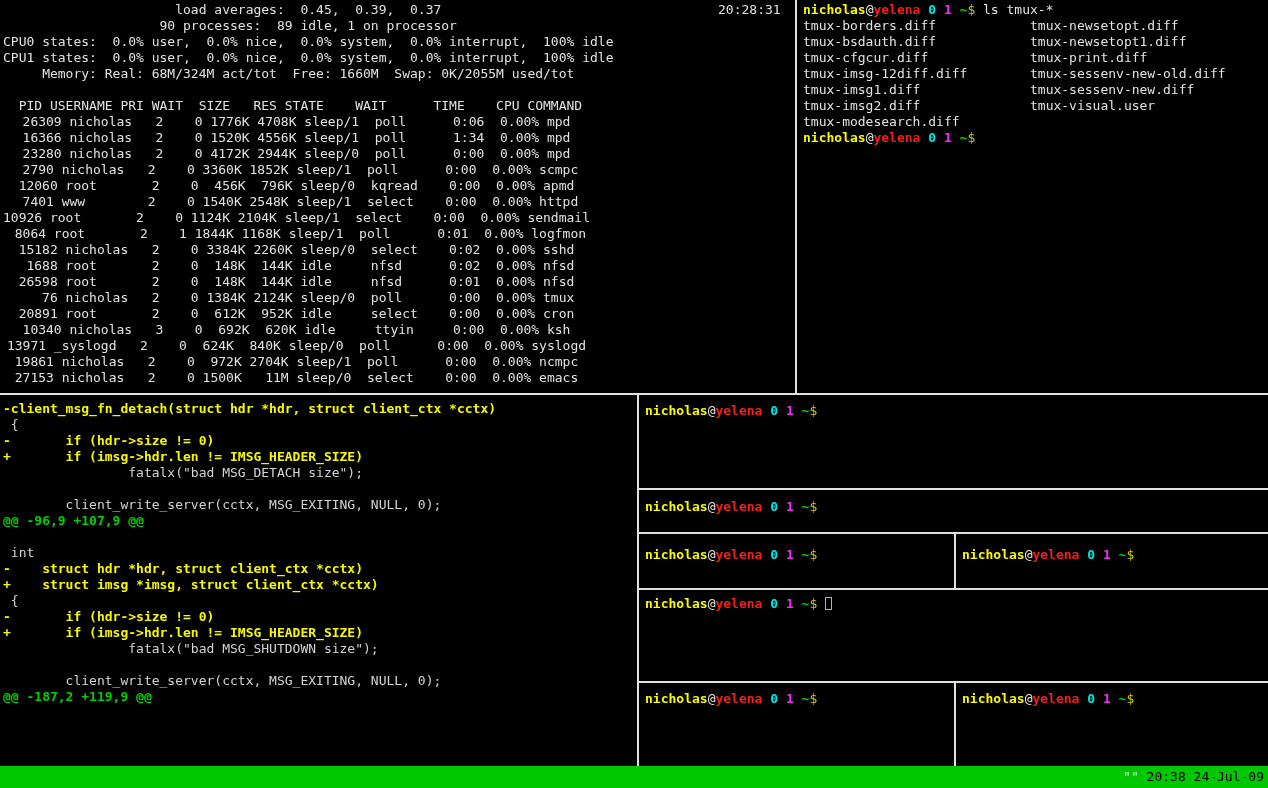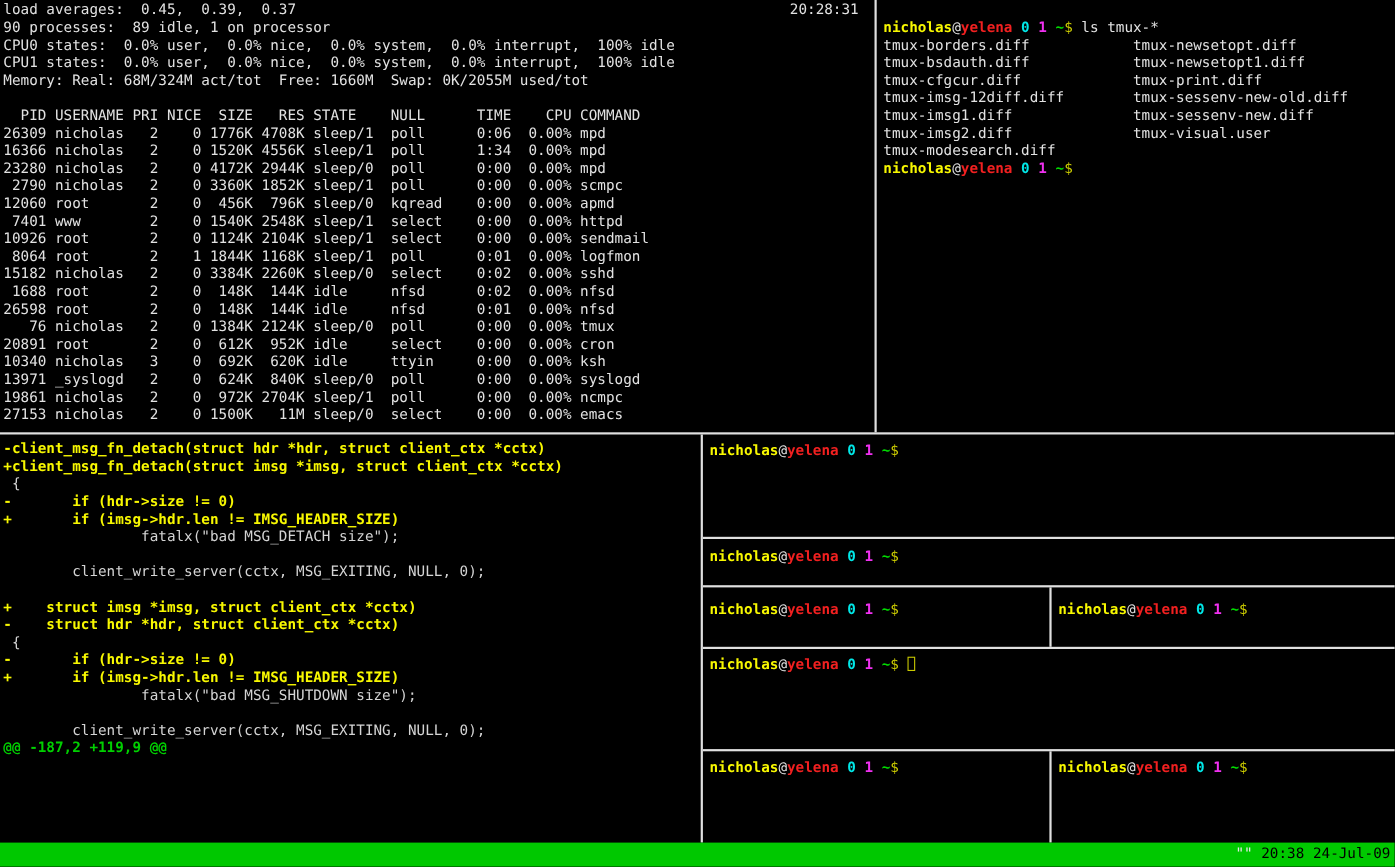--- a/index.html
+++ b/index.html
@@ -40,72 +40,73 @@
   .statusbar { position:absolute; left:0; top:766px; width:1268px; height:22px;
                background:#00c800; color:#000; line-height:22px; padding-left:2px; }
   .sb-right    { position:absolute; right:4px; top:0; color:#000; }
   .sb-right .ttl { color:#e8e8e8; }
 </style>
 </head>
 <body>
 
 <div class="screen">
 
-  <div class="pane" style="left:0;top:0;width:795px;height:393px;">
+  <div class="pane" style="left:0;top:0;width:795px;height:393px;text-align:center;">
     <pre class="abs w" style="left:3px;top:2px;">load averages:  0.45,  0.39,  0.37
 90 processes:  89 idle, 1 on processor
 CPU0 states:  0.0% user,  0.0% nice,  0.0% system,  0.0% interrupt,  100% idle
 CPU1 states:  0.0% user,  0.0% nice,  0.0% system,  0.0% interrupt,  100% idle
 Memory: Real: 68M/324M act/tot  Free: 1660M  Swap: 0K/2055M used/tot</pre>
     <div class="abs w line" style="left:718px;top:2px;">20:28:31</div>
-    <pre class="abs w" style="left:3px;top:98px;">  PID USERNAME PRI NICE  SIZE   RES STATE    NULL      TIME    CPU COMMAND</pre>
+    <pre class="abs w" style="left:3px;top:98px;">  PID USERNAME PRI WAIT  SIZE   RES STATE    WAIT      TIME    CPU COMMAND</pre>
     <pre class="abs w" style="left:3px;top:114px;">26309 nicholas   2    0 1776K 4708K sleep/1  poll      0:06  0.00% mpd
 16366 nicholas   2    0 1520K 4556K sleep/1  poll      1:34  0.00% mpd
 23280 nicholas   2    0 4172K 2944K sleep/0  poll      0:00  0.00% mpd
  2790 nicholas   2    0 3360K 1852K sleep/1  poll      0:00  0.00% scmpc
 12060 root       2    0  456K  796K sleep/0  kqread    0:00  0.00% apmd
  7401 www        2    0 1540K 2548K sleep/1  select    0:00  0.00% httpd
 10926 root       2    0 1124K 2104K sleep/1  select    0:00  0.00% sendmail
  8064 root       2    1 1844K 1168K sleep/1  poll      0:01  0.00% logfmon
 15182 nicholas   2    0 3384K 2260K sleep/0  select    0:02  0.00% sshd
  1688 root       2    0  148K  144K idle     nfsd      0:02  0.00% nfsd
 26598 root       2    0  148K  144K idle     nfsd      0:01  0.00% nfsd
    76 nicholas   2    0 1384K 2124K sleep/0  poll      0:00  0.00% tmux
 20891 root       2    0  612K  952K idle     select    0:00  0.00% cron
 10340 nicholas   3    0  692K  620K idle     ttyin     0:00  0.00% ksh
 13971 _syslogd   2    0  624K  840K sleep/0  poll      0:00  0.00% syslogd
 19861 nicholas   2    0  972K 2704K sleep/1  poll      0:00  0.00% ncmpc
 27153 nicholas   2    0 1500K   11M sleep/0  select    0:00  0.00% emacs</pre>
   </div>
 
-  <div class="pane" style="left:798px;top:16px;width:470px;height:464px;">
+  <div class="pane" style="left:798px;top:0;width:470px;height:464px;">
     <div class="abs line" style="left:5px;top:2px;"><span class="prompt"><span class="yb">nicholas</span><span class="w">@</span><span class="rd">yelena</span><span class="cy"> 0</span><span class="mg"> 1</span><span class="gn"> ~</span><span class="yd">$</span></span><span class="w"> ls tmux-*</span></div>
     <pre class="abs w" style="left:5px;top:18px;">tmux-borders.diff            tmux-newsetopt.diff
 tmux-bsdauth.diff            tmux-newsetopt1.diff
 tmux-cfgcur.diff             tmux-print.diff
 tmux-imsg-12diff.diff        tmux-sessenv-new-old.diff
 tmux-imsg1.diff              tmux-sessenv-new.diff
 tmux-imsg2.diff              tmux-visual.user
 tmux-modesearch.diff</pre>
     <div class="abs line" style="left:5px;top:130px;"><span class="prompt"><span class="yb">nicholas</span><span class="w">@</span><span class="rd">yelena</span><span class="cy"> 0</span><span class="mg"> 1</span><span class="gn"> ~</span><span class="yd">$</span></span></div>
   </div>
 
   <div class="pane" style="left:0;top:395px;width:637px;height:463px;text-decoration:underline;">
     <div class="abs" style="left:3px;top:6px;">
       <div class="eline chg">-client_msg_fn_detach(struct hdr *hdr, struct client_ctx *cctx)</div>
-      <div class="eline chg">+client_msg_fn_detach(struct imsg *imsg, struct client_ctx *cctx)</div>
       <div class="eline ctx"> {</div>
       <div class="eline chg">-       if (hdr-&gt;size != 0)</div>
       <div class="eline chg">+       if (imsg-&gt;hdr.len != IMSG_HEADER_SIZE)</div>
       <div class="eline ctx">                fatalx("bad MSG_DETACH size");</div>
       <div class="eline ctx"></div>
       <div class="eline ctx">        client_write_server(cctx, MSG_EXITING, NULL, 0);</div>
+      <div class="eline hunk">@@ -96,9 +107,9 @@</div>
       <div class="eline ctx"></div>
+      <div class="eline ctx"> int</div>
+      <div class="eline chg">-    struct hdr *hdr, struct client_ctx *cctx)</div>
       <div class="eline chg">+    struct imsg *imsg, struct client_ctx *cctx)</div>
-      <div class="eline chg">-    struct hdr *hdr, struct client_ctx *cctx)</div>
       <div class="eline ctx"> {</div>
       <div class="eline chg">-       if (hdr-&gt;size != 0)</div>
       <div class="eline chg">+       if (imsg-&gt;hdr.len != IMSG_HEADER_SIZE)</div>
       <div class="eline ctx">                fatalx("bad MSG_SHUTDOWN size");</div>
       <div class="eline ctx"></div>
       <div class="eline ctx">        client_write_server(cctx, MSG_EXITING, NULL, 0);</div>
       <div class="eline hunk">@@ -187,2 +119,9 @@</div>
     </div>
 
   </div>

